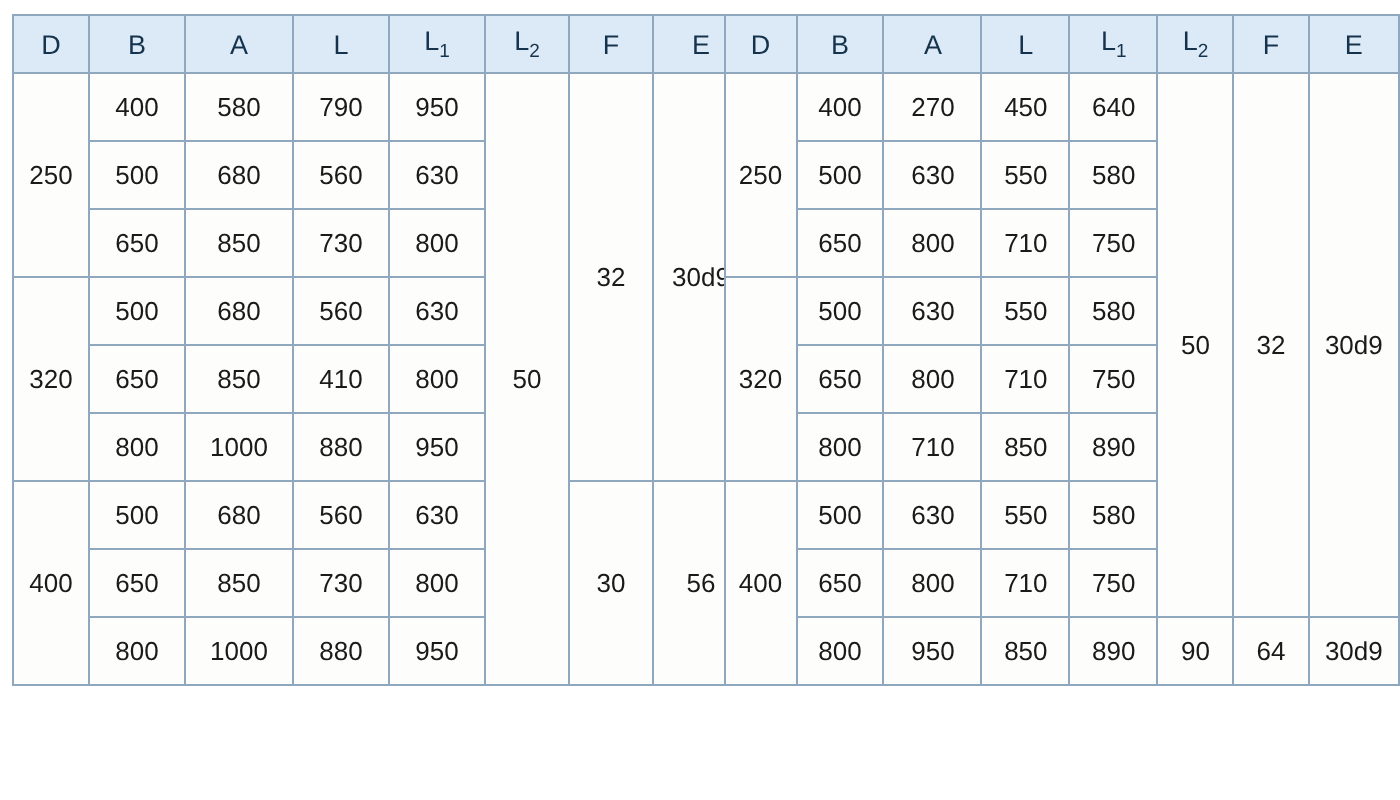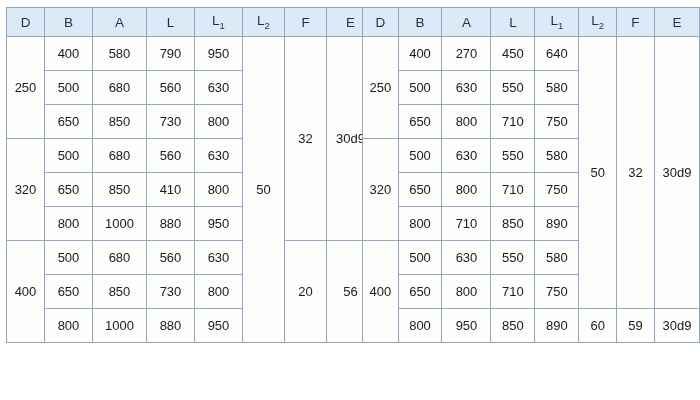--- a/index.html
+++ b/index.html
@@ -123,21 +123,21 @@
             <td>1000</td>
             <td>880</td>
             <td>950</td>
           </tr>
           <tr>
             <td rowspan="3">400</td>
             <td>500</td>
             <td>680</td>
             <td>560</td>
             <td>630</td>
-            <td rowspan="3">20</td>
+            <td rowspan="3">30</td>
             <td rowspan="3">56</td>
           </tr>
           <tr>
             <td>650</td>
             <td>850</td>
             <td>730</td>
             <td>800</td>
           </tr>
           <tr>
             <td>800</td>
@@ -225,20 +225,20 @@
             <td>650</td>
             <td>800</td>
             <td>710</td>
             <td>750</td>
           </tr>
           <tr>
             <td>800</td>
             <td>950</td>
             <td>850</td>
             <td>890</td>
-            <td rowspan="1">60</td>
-            <td rowspan="1">59</td>
+            <td rowspan="1">90</td>
+            <td rowspan="1">64</td>
             <td rowspan="1">30d9</td>
           </tr>
         </tbody>
       </table>
     </div>
 </div>
 
 </body></html>

